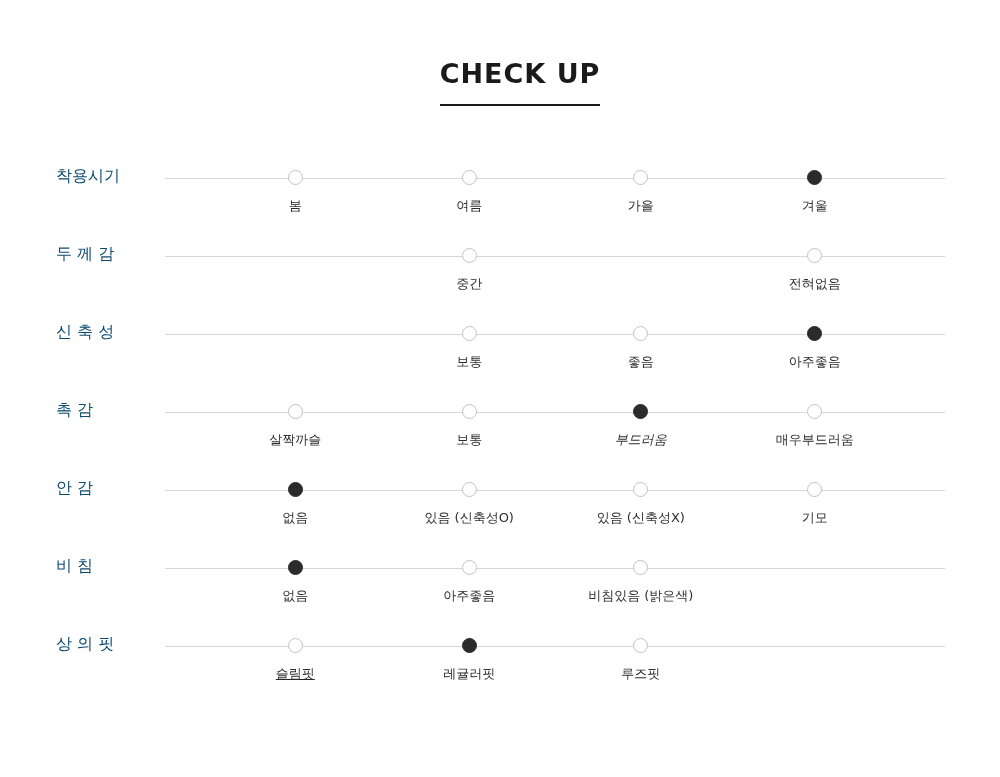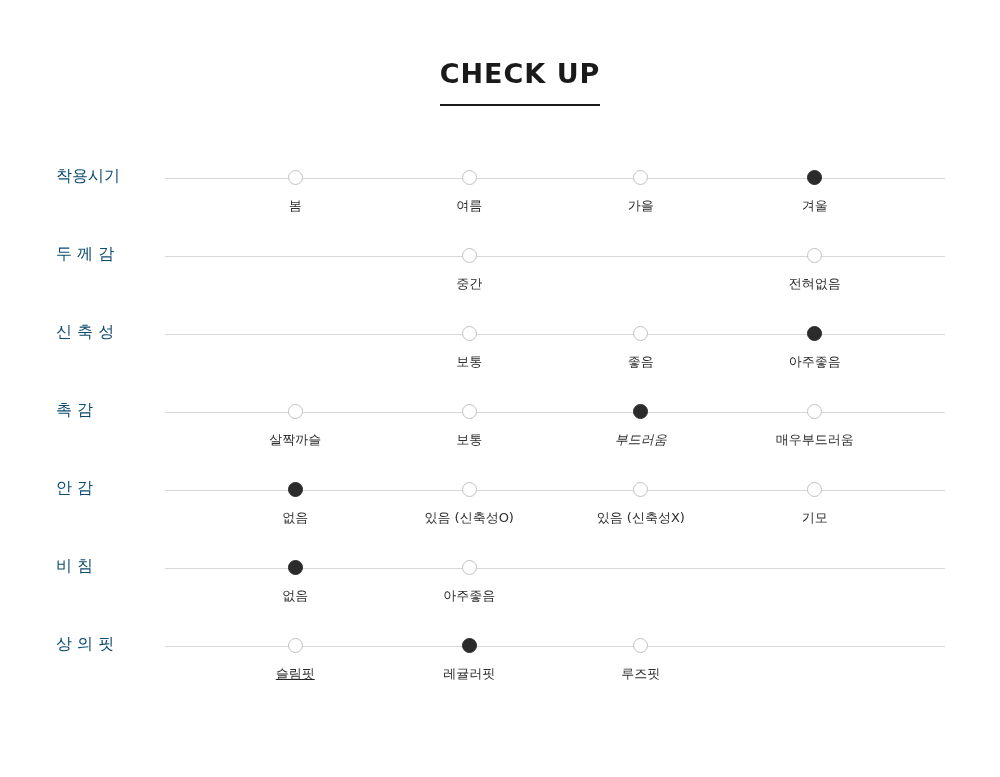--- a/index.html
+++ b/index.html
@@ -216,20 +216,24 @@
         <div class="track"></div>
         <div class="opts">
           <div class="opt" style="left: 16.7%;">
             <div class="dot on"></div>
             <div class="opt-label">없음</div>
           </div>
           <div class="opt" style="left: 39%;">
             <div class="dot"></div>
             <div class="opt-label">아주좋음</div>
           </div>
+          <div class="opt" style="left: 61%;">
+            <div class="dot"></div>
+            <div class="opt-label">비침있음 (밝은색)</div>
+          </div>
         </div>
       </div>
       <div class="row">
         <div class="row-label">상 의 핏</div>
         <div class="track"></div>
         <div class="opts">
           <div class="opt" style="left: 16.7%; text-decoration: underline;">
             <div class="dot"></div>
             <div class="opt-label">슬림핏</div>
           </div>

